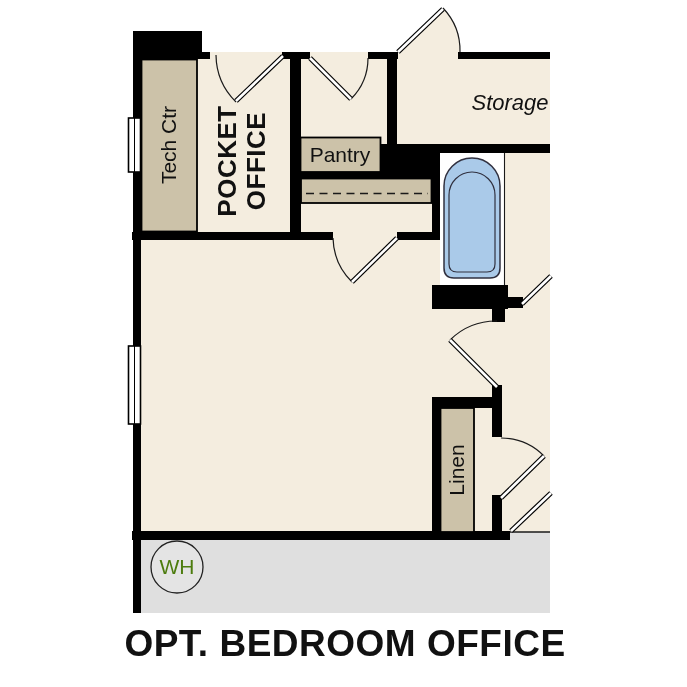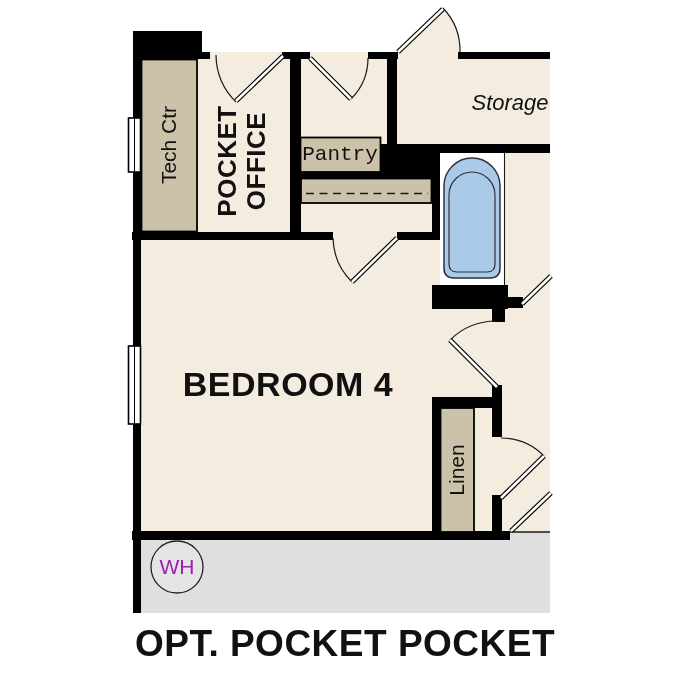--- a/index.html
+++ b/index.html
@@ -22,21 +22,21 @@
   .label{
     position:absolute;color:var(--text);
     transform:translate(-50%,-50%);
     white-space:pre-line;text-align:center;line-height:1.05;
   }
   .label.vertical{transform:translate(-50%,-50%) rotate(-90deg);}
   .lbl-room-small{font-size:21px;}
   .lbl-storage{font-size:22px;}
   .lbl-pocket{font-size:26px;font-weight:bold;letter-spacing:0.5px;line-height:1.1;}
   .lbl-bedroom{font-size:34px;font-weight:bold;letter-spacing:0.5px;}
-  .lbl-wh{font-size:21px;color:#a21caf;}
+  .lbl-wh{font-size:21px;color:#4d7c0f;}
   .lbl-caption{font-size:37px;font-weight:bold;letter-spacing:0.5px;white-space:nowrap;}
 </style>
 </head>
 <body>
 
 <div id="canvas">
 
   <svg id="plan-svg" width="687" height="687" viewBox="0 0 687 687">
 
     <rect x="141" y="52" width="409" height="487" fill="var(--floor)"></rect>
@@ -124,24 +124,23 @@
     </g>
 
     <circle cx="177" cy="567" r="26" fill="#e4e4e4" stroke="#222222" stroke-width="1.3"></circle>
   </svg>
 
   <div class="label vertical lbl-room-small" style="left:169px;top:145px;">Tech Ctr</div>
 
   <div class="label vertical lbl-pocket" style="left:242px;top:161px;">POCKET
 OFFICE</div>
 
-  <div class="label lbl-room-small" style="left:340px;top:155px;font-family:Liberation Mono, monospace;">Pantry</div>
+  <div class="label lbl-room-small" style="left:340px;top:155px;">Pantry</div>
 
   <div class="label lbl-storage" style="left:510px;top:103px;font-style:italic;">Storage</div>
 
-  <div class="label lbl-bedroom" style="left:288px;top:385px;">BEDROOM 4</div>
 
   <div class="label vertical lbl-room-small" style="left:457px;top:470px;">Linen</div>
 
   <div class="label lbl-wh" style="left:177px;top:567px;">WH</div>
 
-  <div class="label lbl-caption" style="left:345px;top:644px;">OPT. POCKET POCKET</div>
+  <div class="label lbl-caption" style="left:345px;top:644px;">OPT. BEDROOM OFFICE</div>
 </div>
 
 </body></html>

